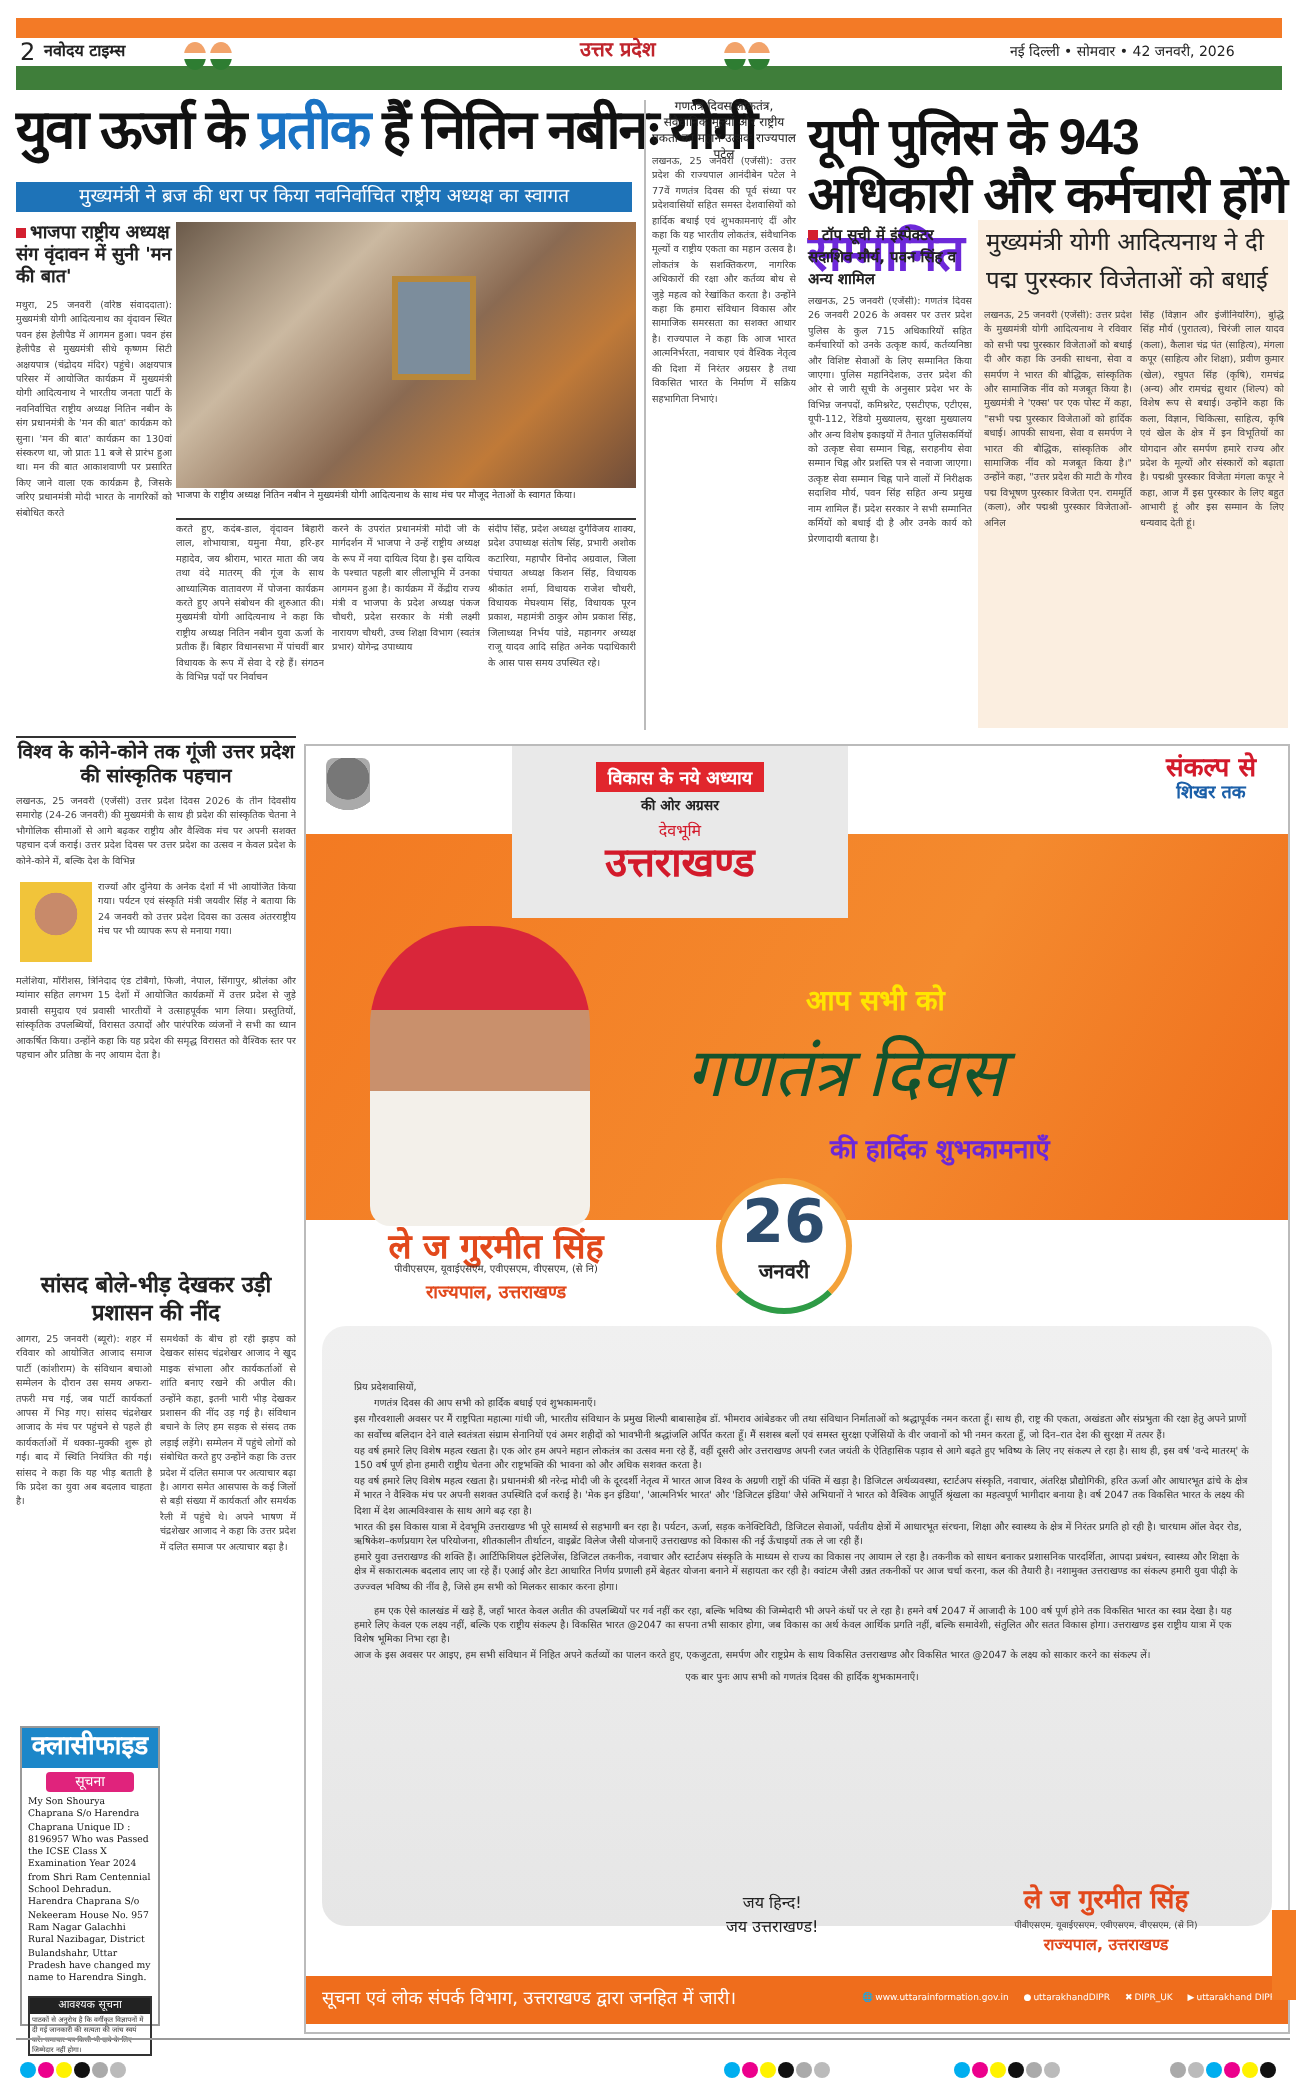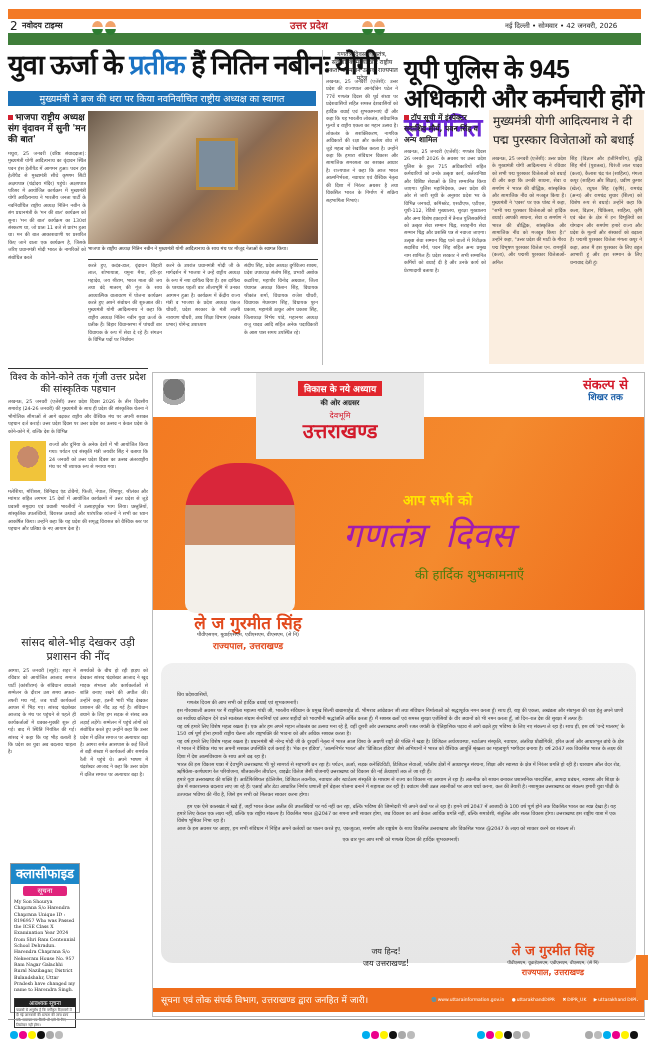--- a/index.html
+++ b/index.html
@@ -16,34 +16,34 @@
 h1.lead{left:8px;top:50px;font-size:27px;font-weight:bold;line-height:30px;letter-spacing:-1px;color:#111;font-family:Liberation Sans, sans-serif}
 h1.lead .hl{color:#1a73c4}
 .subbar{left:8px;top:91px;width:308px;height:15px;background:#1e73b8;color:#fff;font-size:9.5px;line-height:15px;text-align:center}
 .col{font-size:4.8px;line-height:7.4px;color:#444;text-align:justify;overflow:hidden}
 .kicker{font-size:9px;font-weight:bold;line-height:11px;color:#222}
 .kicker .sq{display:inline-block;width:5px;height:5px;background:#d32030;margin-right:2px}
 .photo{left:88px;top:111px;width:230px;height:133px;background:linear-gradient(135deg,#6b5a4a,#cbb9a1 30%,#8a6a52 55%,#c07a38 75%,#6f4d3a)}
 .photo .frame{position:absolute;left:108px;top:27px;width:42px;height:52px;border:3px solid #b8883a;background:#7c8d9c}
 .caption{left:88px;top:245px;width:230px;font-size:4.8px;line-height:7px;color:#333}
 .rule{background:#333;height:1px}
-h2.mid{font-size:10px;line-height:12px;font-weight:normal;text-align:center}
+h2.mid{font-size:10px;line-height:12px;font-weight:bold;text-align:center}
 h1.right{left:404px;top:55px;width:240px;font-size:25px;line-height:29px;font-weight:bold;letter-spacing:-.5px;color:#111;font-family:"Liberation Sans",sans-serif}
 h1.right .hl{color:#6d28d9}
 .boxhead{left:489px;top:110px;width:155px;height:42px;background:#fbeee0;font-size:12px;line-height:19px;padding:2px 4px;color:#222}
 .ad{left:152px;top:372px;width:493px;height:645px;border:1px solid #bbb;background:#fff}
 .ad-top{position:absolute;left:0;top:0;width:100%;height:44px;background:#fff}
 .ad-orange{position:absolute;left:0;top:44px;width:100%;height:193px;background:linear-gradient(120deg,#f37a22,#f48a2e 60%,#ef6d1c)}
 .ad-centerbox{position:absolute;left:103px;top:0;width:168px;height:86px;background:#e9e9e9;text-align:center}
 .ad-ribbon{display:inline-block;margin-top:8px;background:#e1262d;color:#fff;font-size:9px;font-weight:bold;padding:1px 6px}
 .emblem{position:absolute;left:10px;top:6px;width:22px;height:34px;border-radius:4px 4px 2px 2px;background:radial-gradient(circle at 50% 30%,#777 0 40%,#aaa 41% 60%,#fff 61%)}
 .sankalp{position:absolute;right:16px;top:6px;text-align:center;color:#d31a2b;font-weight:bold;line-height:12px}
 .greet1{position:absolute;left:250px;top:117px;font-size:14px;font-weight:bold;color:#ffe500}
-.greet2{position:absolute;left:190px;top:145px;font-size:34px;line-height:40px;color:#a21caf;font-family:Liberation Mono, monospace;font-style:italic}
-.greet3{position:absolute;left:262px;top:192px;font-size:13px;font-weight:normal;color:#4d7c0f}
+.greet2{position:absolute;left:190px;top:145px;font-size:34px;line-height:40px;color:#14532d;font-family:Liberation Serif, serif;font-style:italic}
+.greet3{position:absolute;left:262px;top:192px;font-size:13px;font-weight:bold;color:#6d28d9}
 .portrait{position:absolute;left:32px;top:90px;width:110px;height:150px;border-radius:50px 50px 10px 10px;background:linear-gradient(#d9263a 0 28%,#c9906c 28% 55%,#f3f0ea 55%)}
 .gov-name{position:absolute;left:0;top:238px;width:190px;text-align:center;color:#e2491c;font-weight:bold;font-size:17px}
 .gov-title{position:absolute;left:0;top:258px;width:190px;text-align:center;font-size:5px;color:#333}
 .gov-post{position:absolute;left:0;top:266px;width:190px;text-align:center;color:#e2491c;font-weight:bold;font-size:9px}
 .circle26{position:absolute;left:205px;top:216px;width:68px;height:68px;border-radius:50%;border:3px solid #f4a23a;border-bottom-color:#2e9b46;background:#fff;text-align:center}
 .circle26 .n{font-size:30px;font-weight:900;line-height:40px;color:#2d4c6d}
 .circle26 .m{font-size:10px;font-weight:bold;line-height:10px;color:#222}
 .sandesh-panel{position:absolute;left:8px;top:290px;width:475px;height:300px;border-radius:12px;background:linear-gradient(180deg,#f0f0f0,#e6e6e6)}
 .sandesh-tab{position:absolute;left:175px;top:280px;width:140px;height:34px;background:#f37a22;clip-path:polygon(0 0,100% 0,82% 100%,18% 100%);color:#fff;text-align:center;font-size:20px;line-height:32px;font-weight:bold}
 .msg{position:absolute;left:24px;top:318px;width:448px;font-size:4.9px;line-height:7.2px;color:#333}
@@ -93,21 +93,21 @@
 <div class="abs caption">भाजपा के राष्ट्रीय अध्यक्ष नितिन नबीन ने मुख्यमंत्री योगी आदित्यनाथ के साथ मंच पर मौजूद नेताओं के स्वागत किया।</div>
 <div class="abs rule" style="left:88px;top:259px;width:230px"></div>
 <div class="abs col" style="left:88px;top:262px;width:74px;height:102px">करते हुए, कदंब-डाल, वृंदावन बिहारी लाल, शोभायात्रा, यमुना मैया, हरि-हर महादेव, जय श्रीराम, भारत माता की जय तथा वंदे मातरम् की गूंज के साथ आध्यात्मिक वातावरण में पोजना कार्यक्रम करते हुए अपने संबोधन की शुरुआत की। मुख्यमंत्री योगी आदित्यनाथ ने कहा कि राष्ट्रीय अध्यक्ष नितिन नबीन युवा ऊर्जा के प्रतीक हैं। बिहार विधानसभा में पांचवीं बार विधायक के रूप में सेवा दे रहे हैं। संगठन के विभिन्न पदों पर निर्वाचन</div>
 <div class="abs col" style="left:166px;top:262px;width:74px;height:102px">करने के उपरांत प्रधानमंत्री मोदी जी के मार्गदर्शन में भाजपा ने उन्हें राष्ट्रीय अध्यक्ष के रूप में नया दायित्व दिया है। इस दायित्व के पश्चात पहली बार लीलाभूमि में उनका आगमन हुआ है। कार्यक्रम में केंद्रीय राज्य मंत्री व भाजपा के प्रदेश अध्यक्ष पंकज चौधरी, प्रदेश सरकार के मंत्री लक्ष्मी नारायण चौधरी, उच्च शिक्षा विभाग (स्वतंत्र प्रभार) योगेन्द्र उपाध्याय</div>
 <div class="abs col" style="left:244px;top:262px;width:74px;height:102px">संदीप सिंह, प्रदेश अध्यक्ष दुर्गविजय शाक्य, प्रदेश उपाध्यक्ष संतोष सिंह, प्रभारी अशोक कटारिया, महापौर विनोद अग्रवाल, जिला पंचायत अध्यक्ष किशन सिंह, विधायक श्रीकांत शर्मा, विधायक राजेश चौधरी, विधायक मेघश्याम सिंह, विधायक पूरन प्रकाश, महामंत्री ठाकुर ओम प्रकाश सिंह, जिलाध्यक्ष निर्भय पांडे, महानगर अध्यक्ष राजू यादव आदि सहित अनेक पदाधिकारी के आस पास समय उपस्थित रहे।</div>
 
 <div class="abs vline" style="left:322px;top:50px;height:315px"></div>
 <h2 class="abs mid" style="left:326px;top:50px;width:72px;font-size:6px;line-height:8px;font-weight:normal">गणतंत्र दिवस लोकतंत्र, संवैधानिक मूल्यों और राष्ट्रीय एकता का महान उत्सवः राज्यपाल पटेल</h2>
 <div class="abs col" style="left:326px;top:78px;width:72px;height:285px">लखनऊ, 25 जनवरी (एजेंसी): उत्तर प्रदेश की राज्यपाल आनंदीबेन पटेल ने 77वें गणतंत्र दिवस की पूर्व संध्या पर प्रदेशवासियों सहित समस्त देशवासियों को हार्दिक बधाई एवं शुभकामनाएं दीं और कहा कि यह भारतीय लोकतंत्र, संवैधानिक मूल्यों व राष्ट्रीय एकता का महान उत्सव है। लोकतंत्र के सशक्तिकरण, नागरिक अधिकारों की रक्षा और कर्तव्य बोध से जुड़े महत्व को रेखांकित करता है। उन्होंने कहा कि हमारा संविधान विकास और सामाजिक समरसता का सशक्त आधार है। राज्यपाल ने कहा कि आज भारत आत्मनिर्भरता, नवाचार एवं वैश्विक नेतृत्व की दिशा में निरंतर अग्रसर है तथा विकसित भारत के निर्माण में सक्रिय सहभागिता निभाएं।</div>
 
-<h1 class="abs right"><span>यूपी पुलिस के 945 अधिकारी और कर्मचारी होंगे </span><span class="hl">सम्मानित</span></h1>
+<h1 class="abs right"><span>यूपी पुलिस के 943 अधिकारी और कर्मचारी होंगे </span><span class="hl">सम्मानित</span></h1>
 <div class="abs kicker" style="left:404px;top:112px;width:82px;font-size:7.5px;line-height:11px"><span class="sq"></span><span>टॉप सूची में इंस्पेक्टर सदाशिव मौर्य, पवन सिंह व अन्य शामिल</span></div>
 <div class="abs col" style="left:404px;top:148px;width:82px;height:215px">लखनऊ, 25 जनवरी (एजेंसी): गणतंत्र दिवस 26 जनवरी 2026 के अवसर पर उत्तर प्रदेश पुलिस के कुल 715 अधिकारियों सहित कर्मचारियों को उनके उत्कृष्ट कार्य, कर्तव्यनिष्ठा और विशिष्ट सेवाओं के लिए सम्मानित किया जाएगा। पुलिस महानिदेशक, उत्तर प्रदेश की ओर से जारी सूची के अनुसार प्रदेश भर के विभिन्न जनपदों, कमिश्नरेट, एसटीएफ, एटीएस, यूपी-112, रेडियो मुख्यालय, सुरक्षा मुख्यालय और अन्य विशेष इकाइयों में तैनात पुलिसकर्मियों को उत्कृष्ट सेवा सम्मान चिह्न, सराहनीय सेवा सम्मान चिह्न और प्रशस्ति पत्र से नवाजा जाएगा। उत्कृष्ट सेवा सम्मान चिह्न पाने वालों में निरीक्षक सदाशिव मौर्य, पवन सिंह सहित अन्य प्रमुख नाम शामिल हैं। प्रदेश सरकार ने सभी सम्मानित कर्मियों को बधाई दी है और उनके कार्य को प्रेरणादायी बताया है।</div>
 
 <div class="abs boxhead">मुख्यमंत्री योगी आदित्यनाथ ने दी पद्म पुरस्कार विजेताओं को बधाई</div>
 <div class="abs" style="left:489px;top:152px;width:155px;height:212px;background:#fbeee0"></div>
 <div class="abs col" style="left:492px;top:155px;width:74px;height:205px">लखनऊ, 25 जनवरी (एजेंसी): उत्तर प्रदेश के मुख्यमंत्री योगी आदित्यनाथ ने रविवार को सभी पद्म पुरस्कार विजेताओं को बधाई दी और कहा कि उनकी साधना, सेवा व समर्पण ने भारत की बौद्धिक, सांस्कृतिक और सामाजिक नींव को मजबूत किया है। मुख्यमंत्री ने 'एक्स' पर एक पोस्ट में कहा, "सभी पद्म पुरस्कार विजेताओं को हार्दिक बधाई। आपकी साधना, सेवा व समर्पण ने भारत की बौद्धिक, सांस्कृतिक और सामाजिक नींव को मजबूत किया है।" उन्होंने कहा, "उत्तर प्रदेश की माटी के गौरव पद्म विभूषण पुरस्कार विजेता एन. राममूर्ति (कला), और पद्मश्री पुरस्कार विजेताओं- अनिल</div>
 <div class="abs col" style="left:570px;top:155px;width:72px;height:205px">सिंह (विज्ञान और इंजीनियरिंग), बुद्धि सिंह मौर्य (पुरातत्व), चिरंजी लाल यादव (कला), कैलाश चंद्र पंत (साहित्य), मंगला कपूर (साहित्य और शिक्षा), प्रवीण कुमार (खेल), रघुपत सिंह (कृषि), रामचंद्र (अन्य) और रामचंद्र सुथार (शिल्प) को विशेष रूप से बधाई। उन्होंने कहा कि कला, विज्ञान, चिकित्सा, साहित्य, कृषि एवं खेल के क्षेत्र में इन विभूतियों का योगदान और समर्पण हमारे राज्य और प्रदेश के मूल्यों और संस्कारों को बढ़ाता है। पद्मश्री पुरस्कार विजेता मंगला कपूर ने कहा, आज मैं इस पुरस्कार के लिए बहुत आभारी हूं और इस सम्मान के लिए धन्यवाद देती हूं।</div>
 
 <div class="abs rule" style="left:8px;top:368px;width:140px"></div>
 <h2 class="abs mid" style="left:8px;top:371px;width:140px;font-size:9.5px;line-height:12px">विश्व के कोने-कोने तक गूंजी उत्तर प्रदेश की सांस्कृतिक पहचान</h2>
@@ -145,20 +145,24 @@
     <div style="font-size:8px;color:#d31a2b;margin-top:2px">देवभूमि</div>
     <div style="font-size:20px;font-weight:bold;color:#d31a2b;line-height:22px;font-family:'DejaVu Serif',serif">उत्तराखण्ड</div>
   </div>
   <div class="portrait"></div>
   <div class="greet1">आप सभी को</div>
   <div class="greet2">गणतंत्र दिवस</div>
   <div class="greet3">की हार्दिक शुभकामनाएँ</div>
   <div class="gov-name">ले ज गुरमीत सिंह</div>
   <div class="gov-title">पीवीएसएम, यूवाईएसएम, एवीएसएम, वीएसएम, (से नि)</div>
   <div class="gov-post">राज्यपाल, उत्तराखण्ड</div>
+  <div class="circle26">
+    <div class="n">26</div>
+    <div class="m">जनवरी</div>
+  </div>
   <div class="sandesh-panel"></div>
   <div class="msg">
     <p>प्रिय प्रदेशवासियों,</p>
     <p style="text-indent:10px">गणतंत्र दिवस की आप सभी को हार्दिक बधाई एवं शुभकामनाएँ।</p>
     <p>इस गौरवशाली अवसर पर मैं राष्ट्रपिता महात्मा गांधी जी, भारतीय संविधान के प्रमुख शिल्पी बाबासाहेब डॉ. भीमराव आंबेडकर जी तथा संविधान निर्माताओं को श्रद्धापूर्वक नमन करता हूँ। साथ ही, राष्ट्र की एकता, अखंडता और संप्रभुता की रक्षा हेतु अपने प्राणों का सर्वोच्च बलिदान देने वाले स्वतंत्रता संग्राम सेनानियों एवं अमर शहीदों को भावभीनी श्रद्धांजलि अर्पित करता हूँ। मैं सशस्त्र बलों एवं समस्त सुरक्षा एजेंसियों के वीर जवानों को भी नमन करता हूँ, जो दिन–रात देश की सुरक्षा में तत्पर हैं।</p>
     <p>यह वर्ष हमारे लिए विशेष महत्व रखता है। एक ओर हम अपने महान लोकतंत्र का उत्सव मना रहे हैं, वहीं दूसरी ओर उत्तराखण्ड अपनी रजत जयंती के ऐतिहासिक पड़ाव से आगे बढ़ते हुए भविष्य के लिए नए संकल्प ले रहा है। साथ ही, इस वर्ष 'वन्दे मातरम्' के 150 वर्ष पूर्ण होना हमारी राष्ट्रीय चेतना और राष्ट्रभक्ति की भावना को और अधिक सशक्त करता है।</p>
     <p>यह वर्ष हमारे लिए विशेष महत्व रखता है। प्रधानमंत्री श्री नरेन्द्र मोदी जी के दूरदर्शी नेतृत्व में भारत आज विश्व के अग्रणी राष्ट्रों की पंक्ति में खड़ा है। डिजिटल अर्थव्यवस्था, स्टार्टअप संस्कृति, नवाचार, अंतरिक्ष प्रौद्योगिकी, हरित ऊर्जा और आधारभूत ढांचे के क्षेत्र में भारत ने वैश्विक मंच पर अपनी सशक्त उपस्थिति दर्ज कराई है। 'मेक इन इंडिया', 'आत्मनिर्भर भारत' और 'डिजिटल इंडिया' जैसे अभियानों ने भारत को वैश्विक आपूर्ति श्रृंखला का महत्वपूर्ण भागीदार बनाया है। वर्ष 2047 तक विकसित भारत के लक्ष्य की दिशा में देश आत्मविश्वास के साथ आगे बढ़ रहा है।</p>
     <p>भारत की इस विकास यात्रा में देवभूमि उत्तराखण्ड भी पूरे सामर्थ्य से सहभागी बन रहा है। पर्यटन, ऊर्जा, सड़क कनेक्टिविटी, डिजिटल सेवाओं, पर्वतीय क्षेत्रों में आधारभूत संरचना, शिक्षा और स्वास्थ्य के क्षेत्र में निरंतर प्रगति हो रही है। चारधाम ऑल वेदर रोड, ऋषिकेश–कर्णप्रयाग रेल परियोजना, शीतकालीन तीर्थाटन, वाइब्रेंट विलेज जैसी योजनाएँ उत्तराखण्ड को विकास की नई ऊँचाइयों तक ले जा रही हैं।</p>
     <p>हमारे युवा उत्तराखण्ड की शक्ति हैं। आर्टिफिशियल इंटेलिजेंस, डिजिटल तकनीक, नवाचार और स्टार्टअप संस्कृति के माध्यम से राज्य का विकास नए आयाम ले रहा है। तकनीक को साधन बनाकर प्रशासनिक पारदर्शिता, आपदा प्रबंधन, स्वास्थ्य और शिक्षा के क्षेत्र में सकारात्मक बदलाव लाए जा रहे हैं। एआई और डेटा आधारित निर्णय प्रणाली हमें बेहतर योजना बनाने में सहायता कर रही है। क्वांटम जैसी उन्नत तकनीकों पर आज चर्चा करना, कल की तैयारी है। नशामुक्त उत्तराखण्ड का संकल्प हमारी युवा पीढ़ी के उज्ज्वल भविष्य की नींव है, जिसे हम सभी को मिलकर साकार करना होगा।</p>
     <p style="margin-top:5px;text-indent:10px">हम एक ऐसे कालखंड में खड़े हैं, जहाँ भारत केवल अतीत की उपलब्धियों पर गर्व नहीं कर रहा, बल्कि भविष्य की जिम्मेदारी भी अपने कंधों पर ले रहा है। हमने वर्ष 2047 में आजादी के 100 वर्ष पूर्ण होने तक विकसित भारत का स्वप्न देखा है। यह हमारे लिए केवल एक लक्ष्य नहीं, बल्कि एक राष्ट्रीय संकल्प है। विकसित भारत @2047 का सपना तभी साकार होगा, जब विकास का अर्थ केवल आर्थिक प्रगति नहीं, बल्कि समावेशी, संतुलित और सतत विकास होगा। उत्तराखण्ड इस राष्ट्रीय यात्रा में एक विशेष भूमिका निभा रहा है।</p>

